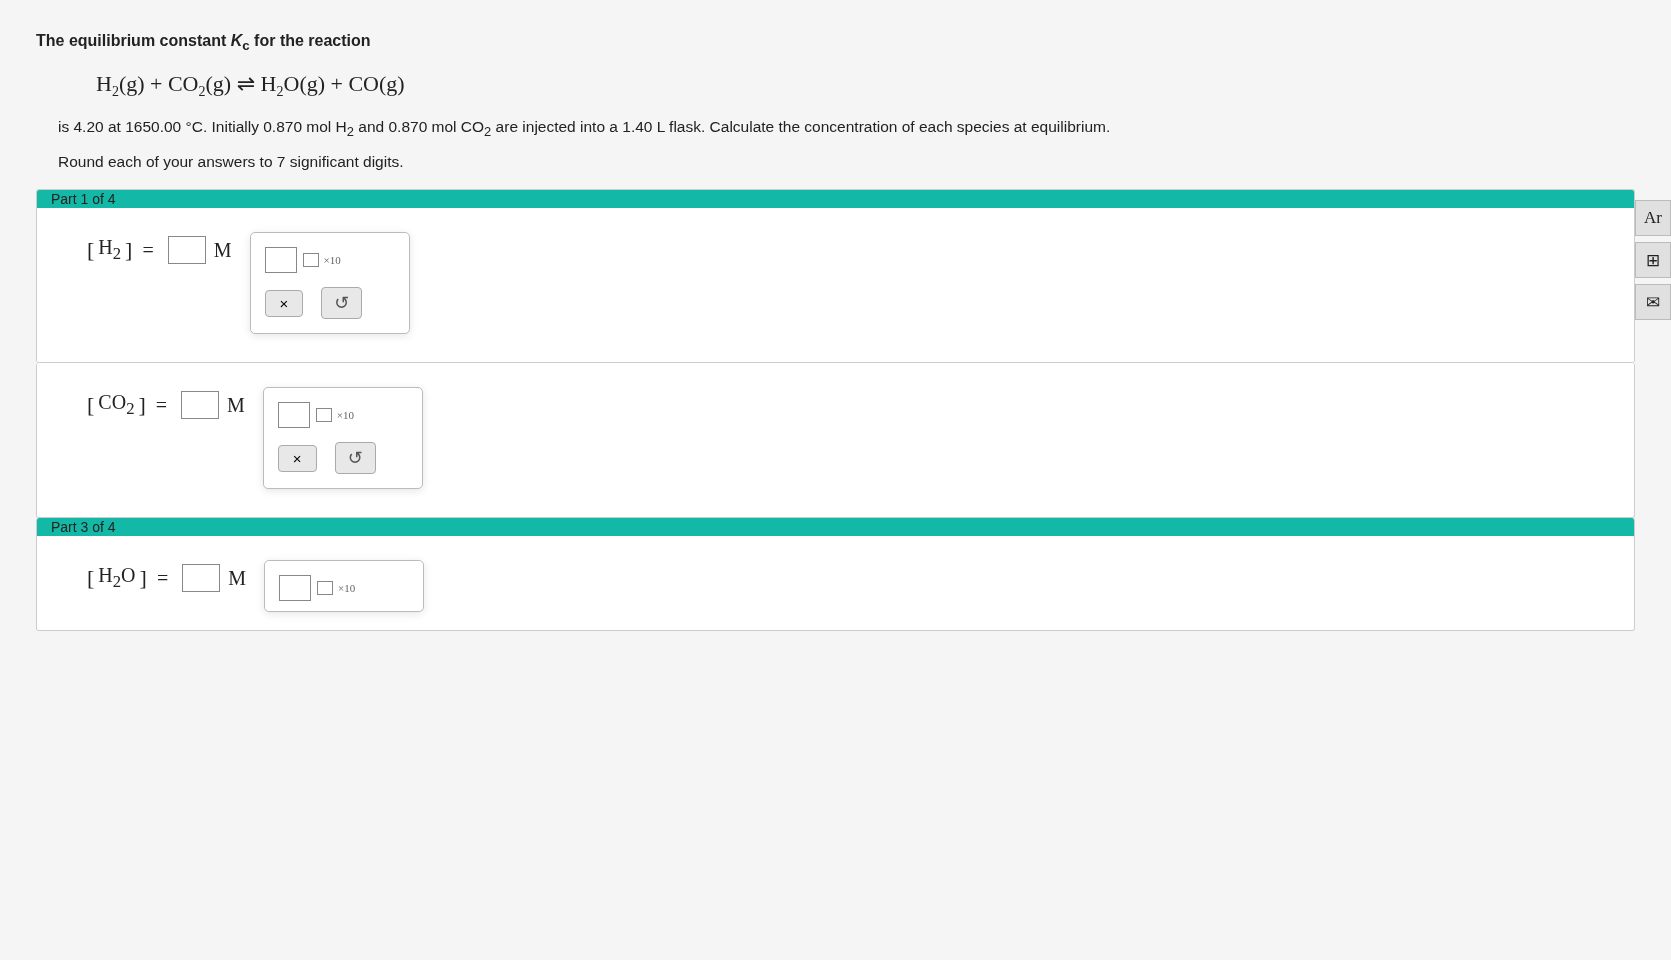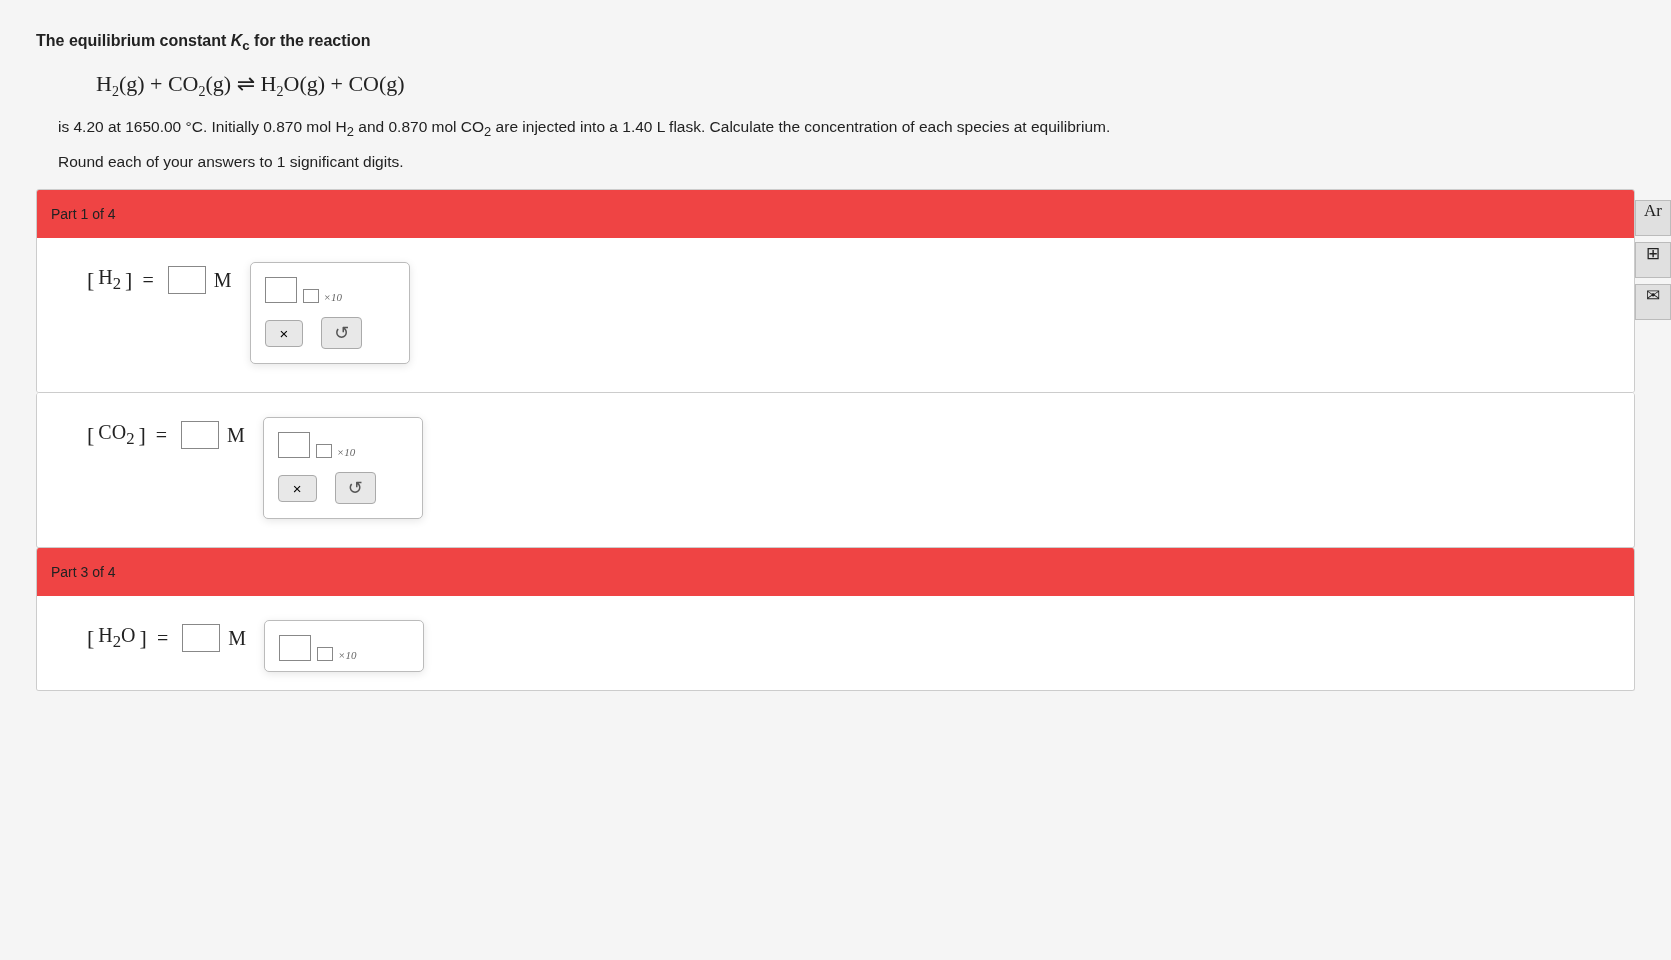--- a/index.html
+++ b/index.html
@@ -43,25 +43,25 @@
       background: #fff;
       border: 1px solid #ccc;
       border-radius: 3px;
       margin-bottom: 0;
       overflow: hidden;
     }
     .part-block + .part-block {
       border-top: none;
     }
     .part-header {
-      background: #ef4444;
+      background: #14b8a6;
       color: #222;
       font-family: Arial, sans-serif;
       font-size: 14px;
-      padding: 16px 14px;
+      padding: 1px 14px;
       font-weight: normal;
     }
     .part-body {
       background: #fff;
       padding: 24px 30px 28px 50px;
       min-height: 110px;
       display: flex;
       align-items: flex-start;
       gap: 18px;
     }
@@ -104,23 +104,22 @@
       min-width: 160px;
       max-width: 200px;
       box-shadow: 0 2px 8px rgba(0,0,0,0.10);
       margin-top: 0;
       display: flex;
       flex-direction: column;
       gap: 14px;
     }
     .popup-input-row {
       display: flex;
-      align-items: flex-end;
+      align-items: center;
       gap: 4px;
-      font-style: italic;
     }
     .popup-input-box {
       width: 32px;
       height: 26px;
       border: 1.5px solid #888;
       background: #fff;
       display: inline-block;
     }
     .popup-superscript {
       font-size: 12px;
@@ -170,20 +169,21 @@
       flex-direction: column;
       gap: 6px;
       z-index: 10;
     }
     .sidebar-btn {
       width: 36px;
       height: 36px;
       background: #e0e0e0;
       border: 1px solid #bbb;
       display: flex;
+      align-items: center;
       justify-content: center;
       cursor: pointer;
       font-size: 17px;
     }
     .part-block-last {
       border-top: none;
     }
   </style>
 </head>
 <body>
@@ -195,21 +195,21 @@
   </div>
 
   <div class="reaction-line">
     H<sub>2</sub>(g) + CO<sub>2</sub>(g) ⇌ H<sub>2</sub>O(g) + CO(g)
   </div>
 
   <div class="problem-desc">
     is 4.20 at 1650.00 °C. Initially 0.870 mol H<sub>2</sub> and 0.870 mol CO<sub>2</sub> are injected into a 1.40 L flask. Calculate the concentration of each species at equilibrium.
   </div>
   <div class="problem-desc">
-    Round each of your answers to 1 significant digits.
+    Round each of your answers to 7 significant digits.
   </div>
 
   <div class="parts-container">
 
     <div class="part-block">
       <div class="part-header">
         <span>Part 1 of 4</span>
       </div>
       <div class="part-body">
         <div class="equation-label">

